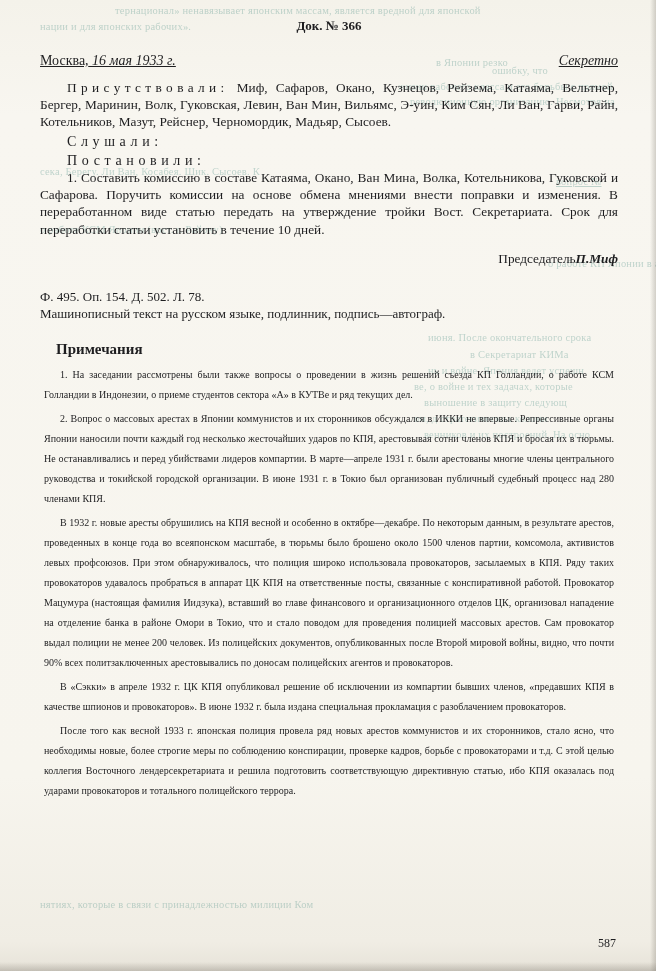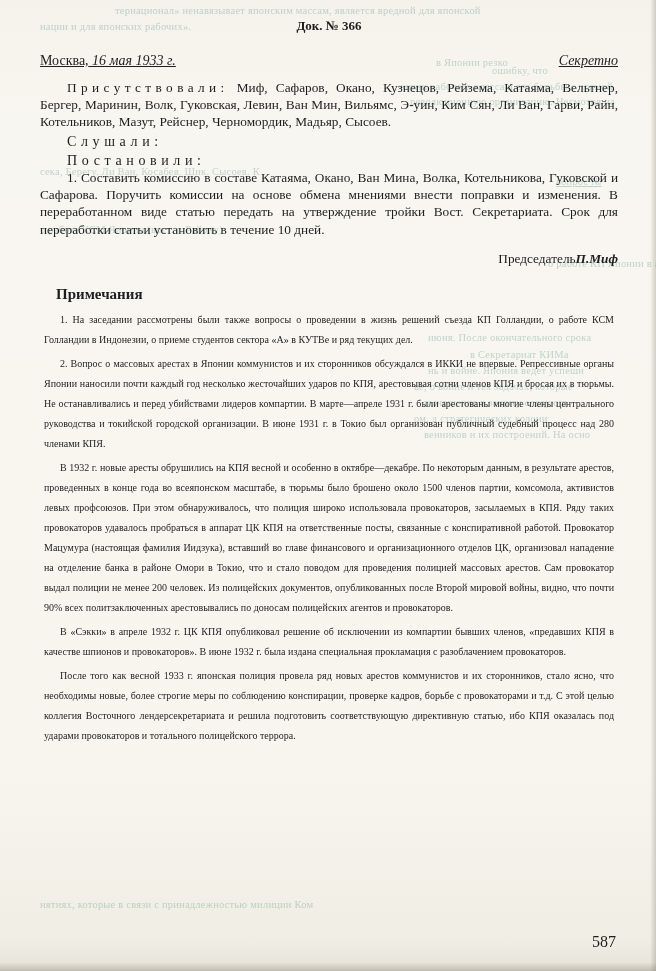--- a/index.html
+++ b/index.html
@@ -32,21 +32,21 @@
   .chairman { text-align:right; font-size:13.3px; margin-top:13px; }
   .chairman-name { font-weight:bold; font-style:italic; }
 
   .archive { margin-top:21px; font-size:13px; line-height:17px; }
   .archive p { margin:0; }
 
   .notes-heading { font-weight:bold; font-size:15px; margin:19px 0 0 0; text-indent:16px; }
   .notes { margin-top:7px; }
   .notes p { font-size:10px; line-height:20px; text-align:justify; text-indent:16px; margin:4px; }
 
-  .page-number { position:absolute; right:40px; bottom:20px; font-size:16px; }
+  .page-number { position:absolute; right:40px; bottom:20px; font-size:12px; }
 
   .bleed { position:absolute; color:#4e8f85; opacity:0.33; font-size:10.5px;
     white-space:nowrap; filter:blur(0.4px); letter-spacing:0.02em; }
   .bf0{left:115px; top:5px;}  .bf1{left:40px;  top:21px;}
   .bf2{left:436px; top:49px;margin-top:8px;} .bf3{left:492px; top:65px;}
   .bf4{left:398px; top:81px;} .bf5{left:410px; top:96px;}
   .bf6{left:40px;  top:166px;} .bf7{left:40px; top:224px;}
   .bf8{left:420px; top:332px;margin-left:8px;} .bf9{left:470px; top:349px;}
   .bf10{left:428px; top:365px;} .bf11{left:414px; top:381px;}
   .bf12{left:424px; top:397px;} .bf13{left:414px; top:413px;}
@@ -91,20 +91,24 @@
 
     <p class="label-line"><span class="spaced">Слушали:</span></p>
 
     <p class="label-line"><span class="spaced">Постановили:</span></p>
     <p class="body">1. Составить комиссию в составе Катаяма, Окано, Ван Мина, Волка, Котельникова, Гуковской и Сафарова. Поручить комиссии на основе обмена мнениями внести поправки и изменения. В переработанном виде статью передать на утверждение тройки Вост. Секретариата. Срок для переработки статьи установить в течение 10 дней.</p>
 
     <div class="chairman">
       <span>Председатель</span><span class="chairman-name">П.Миф</span>
     </div>
 
+    <div class="archive">
+      <p>Ф. 495. Оп. 154. Д. 502. Л. 78.</p>
+      <p>Машинописный текст на русском языке, подлинник, подпись—автограф.</p>
+    </div>
 
     <p class="notes-heading">Примечания</p>
 
     <div class="notes">
       <p>1. На заседании рассмотрены были также вопросы о проведении в жизнь решений съезда КП Голландии, о работе КСМ Голландии в Индонезии, о приеме студентов сектора «А» в КУТВе и ряд текущих дел.</p>
       <p>2. Вопрос о массовых арестах в Японии коммунистов и их сторонников обсуждался в ИККИ не впервые. Репрессивные органы Японии наносили почти каждый год несколько жесточайших ударов по КПЯ, арестовывая сотни членов КПЯ и бросая их в тюрьмы. Не останавливались и перед убийствами лидеров компартии. В марте—апреле 1931 г. были арестованы многие члены центрального руководства и токийской городской организации. В июне 1931 г. в Токио был организован публичный судебный процесс над 280 членами КПЯ.</p>
       <p>В 1932 г. новые аресты обрушились на КПЯ весной и особенно в октябре—декабре. По некоторым данным, в результате арестов, проведенных в конце года во всеяпонском масштабе, в тюрьмы было брошено около 1500 членов партии, комсомола, активистов левых профсоюзов. При этом обнаруживалось, что полиция широко использовала провокаторов, засылаемых в КПЯ. Ряду таких провокаторов удавалось пробраться в аппарат ЦК КПЯ на ответственные посты, связанные с конспиративной работой. Провокатор Мацумура (настоящая фамилия Иидзука), вставший во главе финансового и организационного отделов ЦК, организовал нападение на отделение банка в районе Омори в Токио, что и стало поводом для проведения полицией массовых арестов. Сам провокатор выдал полиции не менее 200 человек. Из полицейских документов, опубликованных после Второй мировой войны, видно, что почти 90% всех политзаключенных арестовывались по доносам полицейских агентов и провокаторов.</p>
       <p>В «Сэкки» в апреле 1932 г. ЦК КПЯ опубликовал решение об исключении из компартии бывших членов, «предавших КПЯ в качестве шпионов и провокаторов». В июне 1932 г. была издана специальная прокламация с разоблачением провокаторов.</p>
       <p>После того как весной 1933 г. японская полиция провела ряд новых арестов коммунистов и их сторонников, стало ясно, что необходимы новые, более строгие меры по соблюдению конспирации, проверке кадров, борьбе с провокаторами и т.д. С этой целью коллегия Восточного лендерсекретариата и решила подготовить соответствующую директивную статью, ибо КПЯ оказалась под ударами провокаторов и тотального полицейского террора.</p>
     </div>

